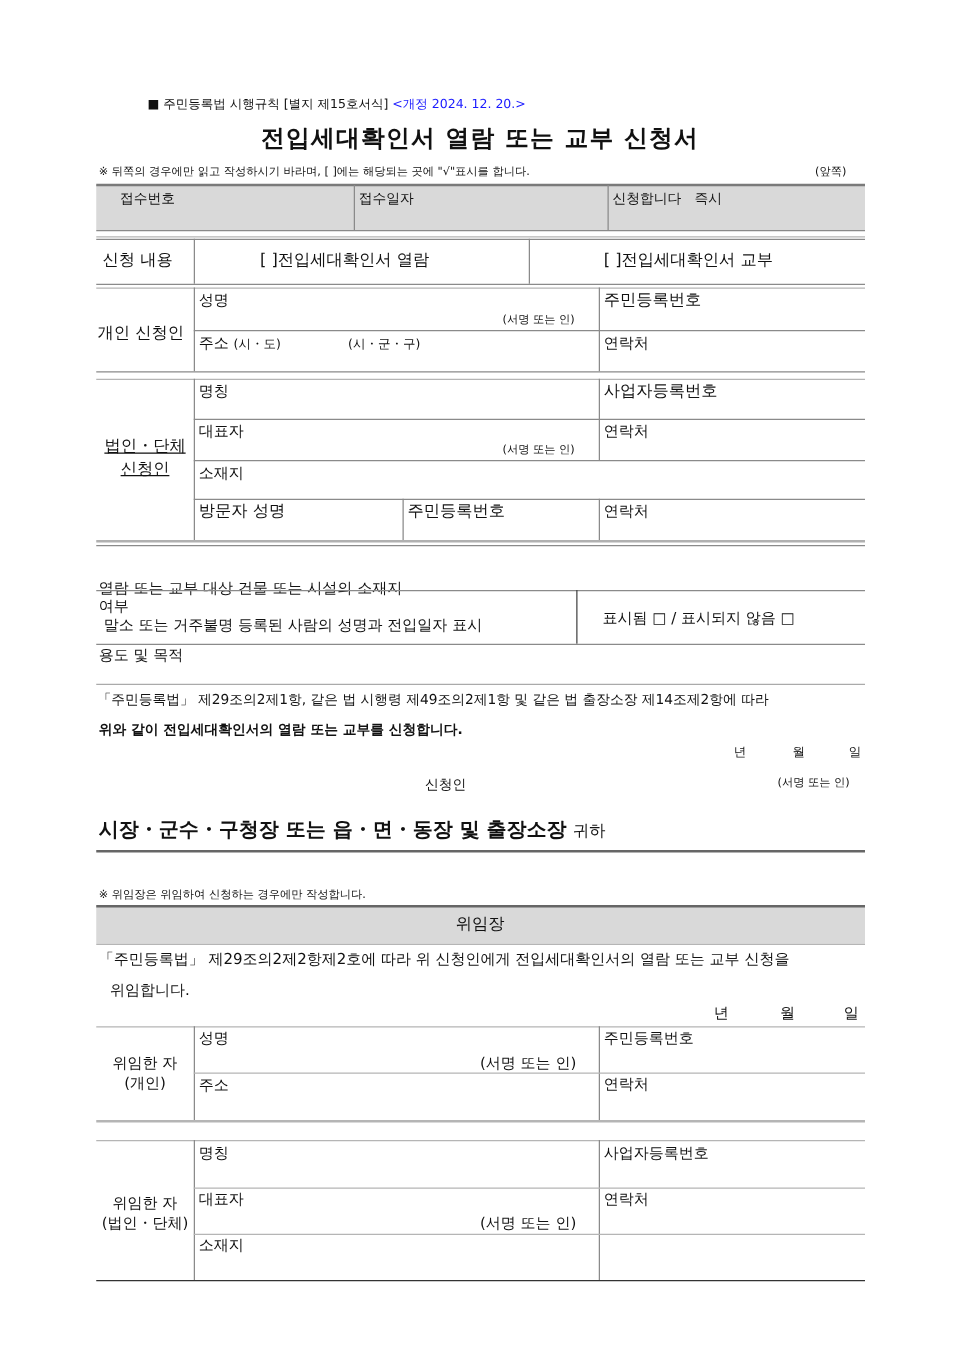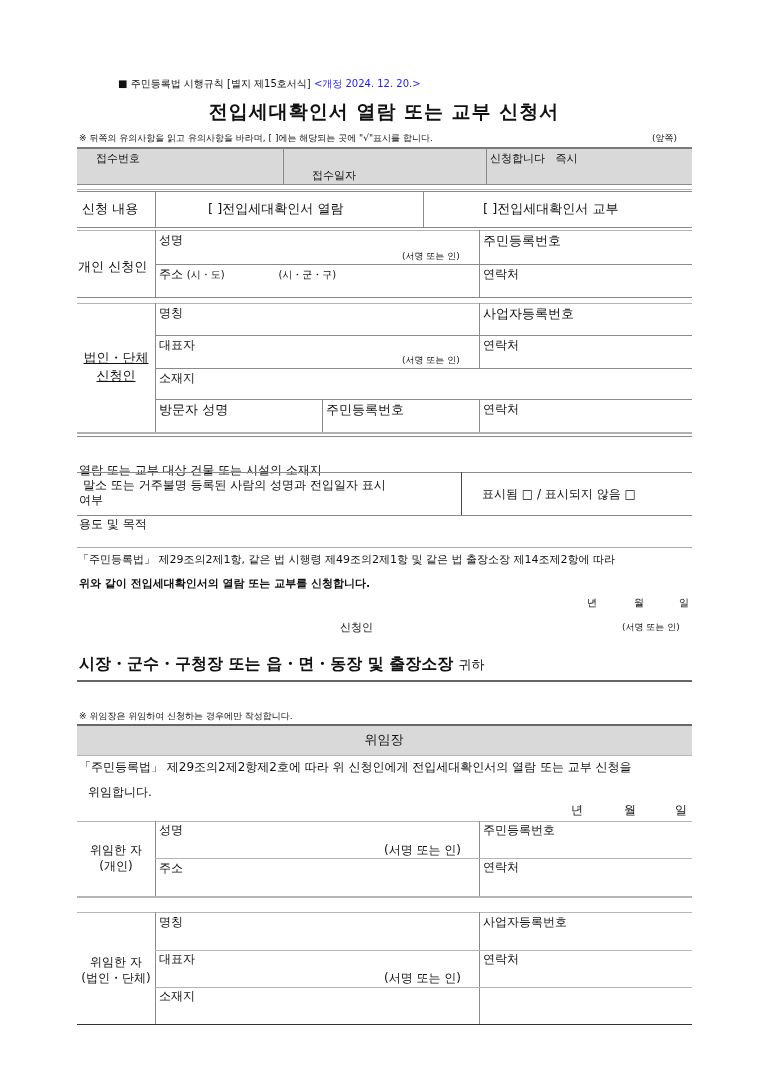--- a/index.html
+++ b/index.html
@@ -24,30 +24,30 @@
   .label-center { position: absolute; text-align: center; line-height: 1.35; }
 </style>
 </head>
 <body>
 
 <div class="t s10" style="left:79px; top:79px;padding-left:39px;">
   <span>■ 주민등록법 시행규칙 [별지 제15호서식]</span>
   <span class="blue">&lt;개정 2024. 12. 20.&gt;</span>
 </div>
 <div class="t title" style="left:0; width:768px; top:102px; text-align:center;">전입세대확인서 열람 또는 교부 신청서</div>
-<div class="t s9" style="left:79px; top:134px;">※ 뒤쪽의 유의사항을 읽고 유의사항을 바라며, [  ]에는 해당되는 곳에 "√"표시를 합니다.</div>
+<div class="t s9" style="left:79px; top:134px;">※ 뒤쪽의 경우에만 읽고 작성하시기 바라며, [  ]에는 해당되는 곳에 "√"표시를 합니다.</div>
 <div class="t s9" style="left:652px; top:134px;">(앞쪽)</div>
 
 <div class="gray" style="left:77px; top:148px; width:615px; height:36px;"></div>
 <div class="hl thick" style="top:147px;"></div>
 <div class="hl" style="top:184px;"></div>
 <div class="vl" style="left:283px; top:148px; height:36px;"></div>
 <div class="vl" style="left:486px; top:148px; height:36px;"></div>
 <div class="t s11" style="left:96px; top:153px;text-align:center;">접수번호</div>
-<div class="t s11" style="left:287px; top:170px;margin-left:25px;">접수일자</div>
+<div class="t s11" style="left:287px; top:153px;">접수일자</div>
 <div class="t s11" style="left:490px; top:153px;">
   <span>신청합니다</span>&nbsp;&nbsp;
   <span>즉시</span>
 </div>
 
 <div class="hl light" style="top:189px;"></div>
 <div class="hl" style="top:191px;"></div>
 <div class="vl" style="left:155px; top:191px; height:36px;"></div>
 <div class="vl" style="left:423px; top:191px; height:36px;"></div>
 <div class="t s13" style="left:82px; top:202px;">신청 내용</div>
@@ -105,22 +105,22 @@
 <div class="t s12" style="left:483px; top:403px;">연락처</div>
 <div class="abs" style="left:483px; top:418px; width:205px; height:12px;"></div>
 <div class="hl thick" style="top:432px; background:#b0b0b0;"></div>
 
 <div class="hl" style="top:436px;"></div>
 <div class="t s12" style="left:79px; top:464px;">열람 또는 교부 대상 건물 또는 시설의 소재지</div>
 <div class="abs" style="left:80px; top:455px; width:608px; height:14px;"></div>
 <div class="hl" style="top:472px;"></div>
 <div class="vl" style="left:461px; top:472px; height:43px; background:#444;"></div>
 <div class="abs s12" style="left:79px; top:478px; width:380px; line-height:1.25;">
+  <div>여부</div>
   <div style="padding-left:4px;">말소 또는 거주불명 등록된 사람의 성명과 전입일자 표시</div>
-  <div>여부</div>
 </div>
 <div class="t s12" style="left:482px; top:488px;">표시됨 □ / 표시되지 않음 □</div>
 <div class="hl" style="top:515px;"></div>
 <div class="t s12" style="left:79px; top:518px;">용도 및 목적</div>
 <div class="abs" style="left:80px; top:533px; width:608px; height:10px;"></div>
 <div class="hl" style="top:547px; background:#aaa;"></div>
 
 <div class="t s11" style="left:78px; top:554px;">「주민등록법」 제29조의2제1항, 같은 법 시행령 제49조의2제1항 및 같은 법 출장소장 제14조제2항에 따라</div>
 <div class="t s11" style="left:79px; top:578px;font-weight:bold;">위와 같이 전입세대확인서의 열람 또는 교부를 신청합니다.</div>
 <div class="t s10" style="left:587px; top:598px;">년</div>

